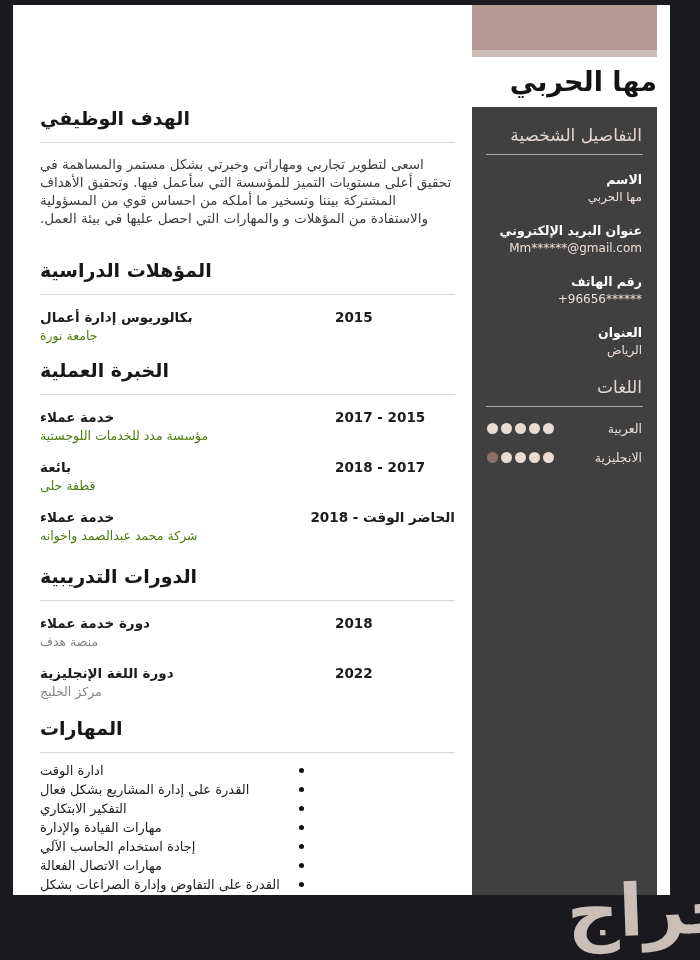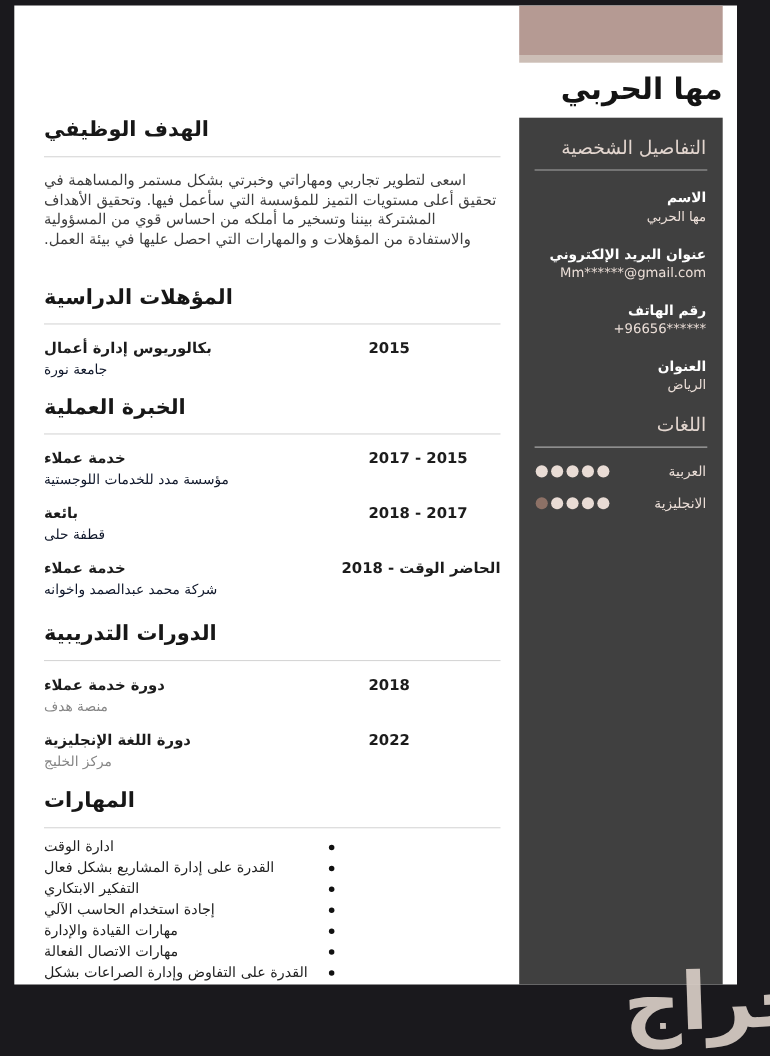--- a/index.html
+++ b/index.html
@@ -63,21 +63,21 @@
     display:grid;grid-template-columns:120px 1fr;column-gap:10px;
     margin-top:12px;margin-bottom:8px;
   }
   .entry-date{
     font-size:13.5px;font-weight:bold;color:#1c1c1c;line-height:20px;white-space:nowrap;
   }
   .date-ltr{direction:ltr;unicode-bidi:isolate;display:inline-block;}
   .date-ltr span{unicode-bidi:isolate;}
   .entry-body{}
   .entry-title{font-size:13.5px;font-weight:bold;color:#1c1c1c;line-height:20px;}
-  .entry-org{font-size:12.5px;color:#0f172a;line-height:18px;}
+  .entry-org{font-size:12.5px;color:#4d7c0f;line-height:18px;}
   .course .entry-org{color:#858585;}
   .skills-list{
     list-style:none;margin:8px 150px 0 0;padding:0;
   }
   .skills-list li{
     position:relative;padding-right:14px;font-size:13px;line-height:19px;color:#222;
   }
   .skills-list li::before{
     content:"";position:absolute;right:1px;top:7px;width:5px;height:5px;
     border-radius:50%;background:#111;
@@ -220,22 +220,22 @@
         </div>
       </div>
 
       <h2 class="sec-title mt-skill">المهارات</h2>
       <div class="rule"></div>
 
       <ul class="skills-list">
         <li>ادارة الوقت</li>
         <li>القدرة على إدارة المشاريع بشكل فعال</li>
         <li>التفكير الابتكاري</li>
+        <li>مهارات القيادة والإدارة</li>
         <li>إجادة استخدام الحاسب الآلي</li>
-        <li>مهارات القيادة والإدارة</li>
         <li>مهارات الاتصال الفعالة</li>
         <li>القدرة على التفاوض وإدارة الصراعات بشكل فعال</li>
         <li>المرونة في العمل</li>
         <li>العمل الجماعي</li>
       </ul>
 
     </main>
   </div>
 
   <div class="watermark">حراج</div>

